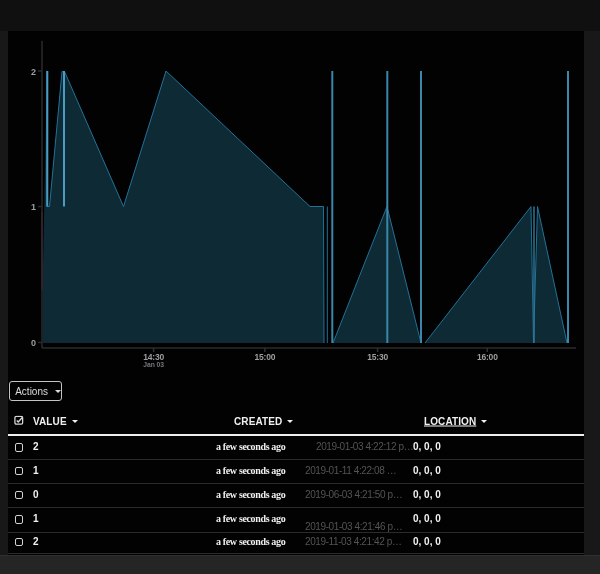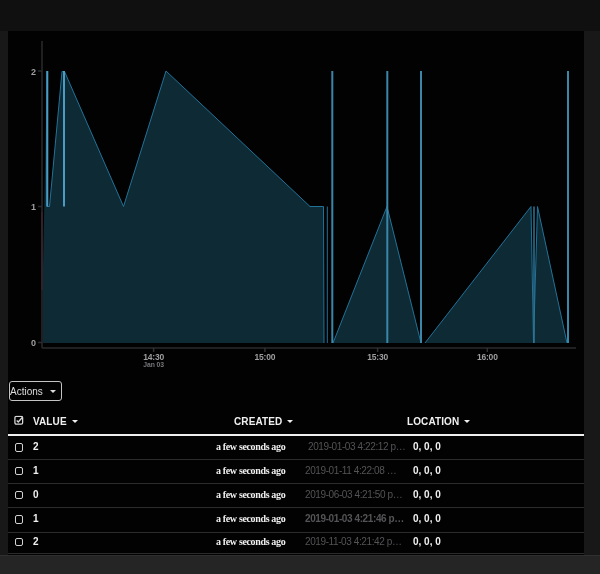--- a/index.html
+++ b/index.html
@@ -2,21 +2,21 @@
 <html><head>
 <meta charset="utf-8">
 <style>
   html,body{margin:0;padding:0;}
   body{width:600px;height:574px;background:#181818;font-family:"Liberation Sans",sans-serif;overflow:hidden;position:relative;}
   #top{position:absolute;left:0;top:0;width:600px;height:31px;background:#101010;}
   #panel{position:absolute;left:8px;top:31px;width:576px;height:524px;background:#020203;}
   #bottom{position:absolute;left:0;top:555px;width:600px;height:19px;background:#252525;border-top:1px solid #2f2f2f;box-sizing:border-box;}
   #chart{position:absolute;left:0;top:0;transform:translateZ(0);}
   .btn{transform:translateZ(0);position:absolute;left:9px;top:381px;width:53px;height:20px;box-sizing:border-box;
-       border:1px solid #c4c4c4;border-radius:3px;display:flex;align-items:center;justify-content:flex-start;
+       border:1px solid #c4c4c4;border-radius:3px;display:flex;align-items:center;justify-content:flex-end;
        color:#dcdcdc;font-size:10px;}
   .btn .car{width:0;height:0;border-left:3px solid transparent;border-right:3px solid transparent;
        border-top:3.5px solid #dcdcdc;margin-left:7px;margin-top:1px;}
   .hdr{transform:translateZ(0);position:absolute;top:409.5px;left:8px;width:576px;height:23px;color:#f0f0f0;font-size:10px;font-weight:bold;letter-spacing:.1px;}
   .hdr span{position:absolute;top:50%;transform:translateY(-50%);white-space:nowrap;}
   .scar{display:inline-block;width:0;height:0;border-left:3px solid transparent;border-right:3px solid transparent;
        border-top:3.5px solid #f0f0f0;margin-left:5px;vertical-align:middle;position:relative;top:1px;}
   #whiteline{position:absolute;left:8px;top:434px;width:576px;height:2px;background:#efefef;}
   .row{transform:translateZ(0);position:absolute;left:8px;width:576px;color:#f0f0f0;font-size:10px;}
   .sep{position:absolute;left:8px;width:576px;height:1px;background:#2b2b2b;}
@@ -74,56 +74,56 @@
 
 <div class="btn">Actions<span class="car"></span></div>
 
 <div class="hdr">
   <span style="left:6px;"><svg width="10" height="10" viewBox="0 0 11 11" style="vertical-align:-1px;">
     <rect x="1" y="1" width="8.5" height="8.5" rx="1.5" fill="none" stroke="#d8d8d8" stroke-width="1.4"></rect>
     <polyline points="3,5.5 4.7,7.2 9.6,1.6" fill="none" stroke="#d8d8d8" stroke-width="1.5"></polyline>
   </svg></span>
   <span style="left:25px;">VALUE<span class="scar"></span></span>
   <span style="left:208px;padding-left:18px;">CREATED<span class="scar"></span></span>
-  <span style="left:399px;">LOCATION<span class="scar"></span></span>
+  <span style="left:416px;text-decoration:underline;">LOCATION<span class="scar"></span></span>
 </div>
 <div id="whiteline"></div>
 
 <div class="sep" style="top:458.5px;"></div>
 <div class="sep" style="top:482.5px;"></div>
 <div class="sep" style="top:507px;"></div>
 <div class="sep" style="top:531.5px;"></div>
 <div class="sep" style="top:552.5px;"></div>
 
 <div class="row" style="top:436px;height:22.5px;">
   <span class="cbx" style="left:6.5px;top:7px;"></span>
   <span class="val" style="left:25px;top:5px;">2</span>
   <span class="ago" style="left:208px;top:5px;">a few seconds ago</span>
-  <span class="ts" style="left:300px;top:5px;">2019-01-03 4:22:12 p…</span>
+  <span class="ts" style="left:308px;top:5px;">2019-01-03 4:22:12 p…</span>
   <span class="loc" style="left:393px;top:5px;">0, 0, 0</span>
 </div>
 <div class="row" style="top:459.5px;height:23px;">
   <span class="cbx" style="left:6.5px;top:7px;"></span>
   <span class="val" style="left:25px;top:5px;">1</span>
   <span class="ago" style="left:208px;top:5px;">a few seconds ago</span>
   <span class="ts" style="left:297px;top:5px;">2019-01-11 4:22:08 …</span>
   <span class="loc" style="left:393px;top:5px;">0, 0, 0</span>
 </div>
 <div class="row" style="top:483.5px;height:23.5px;">
   <span class="cbx" style="left:6.5px;top:7px;"></span>
   <span class="val" style="left:25px;top:5px;">0</span>
   <span class="ago" style="left:208px;top:5px;">a few seconds ago</span>
   <span class="ts" style="left:297px;top:5px;">2019-06-03 4:21:50 p…</span>
   <span class="loc" style="left:393px;top:5px;">0, 0, 0</span>
 </div>
 <div class="row" style="top:508px;height:23.5px;">
   <span class="cbx" style="left:6.5px;top:7px;"></span>
   <span class="val" style="left:25px;top:5px;">1</span>
   <span class="ago" style="left:208px;top:5px;">a few seconds ago</span>
-  <span class="ts" style="left:297px;top:5px;font-weight:bold;">2019-01-03 4:21:46 p…</span>
+  <span class="ts" style="left:297px;top:13px;">2019-01-03 4:21:46 p…</span>
   <span class="loc" style="left:393px;top:5px;">0, 0, 0</span>
 </div>
 <div class="row" style="top:532.5px;height:20px;">
   <span class="cbx" style="left:6.5px;top:5px;"></span>
   <span class="val" style="left:25px;top:3px;">2</span>
   <span class="ago" style="left:208px;top:3px;">a few seconds ago</span>
   <span class="ts" style="left:297px;top:3px;">2019-11-03 4:21:42 p…</span>
   <span class="loc" style="left:393px;top:3px;">0, 0, 0</span>
 </div>
 

